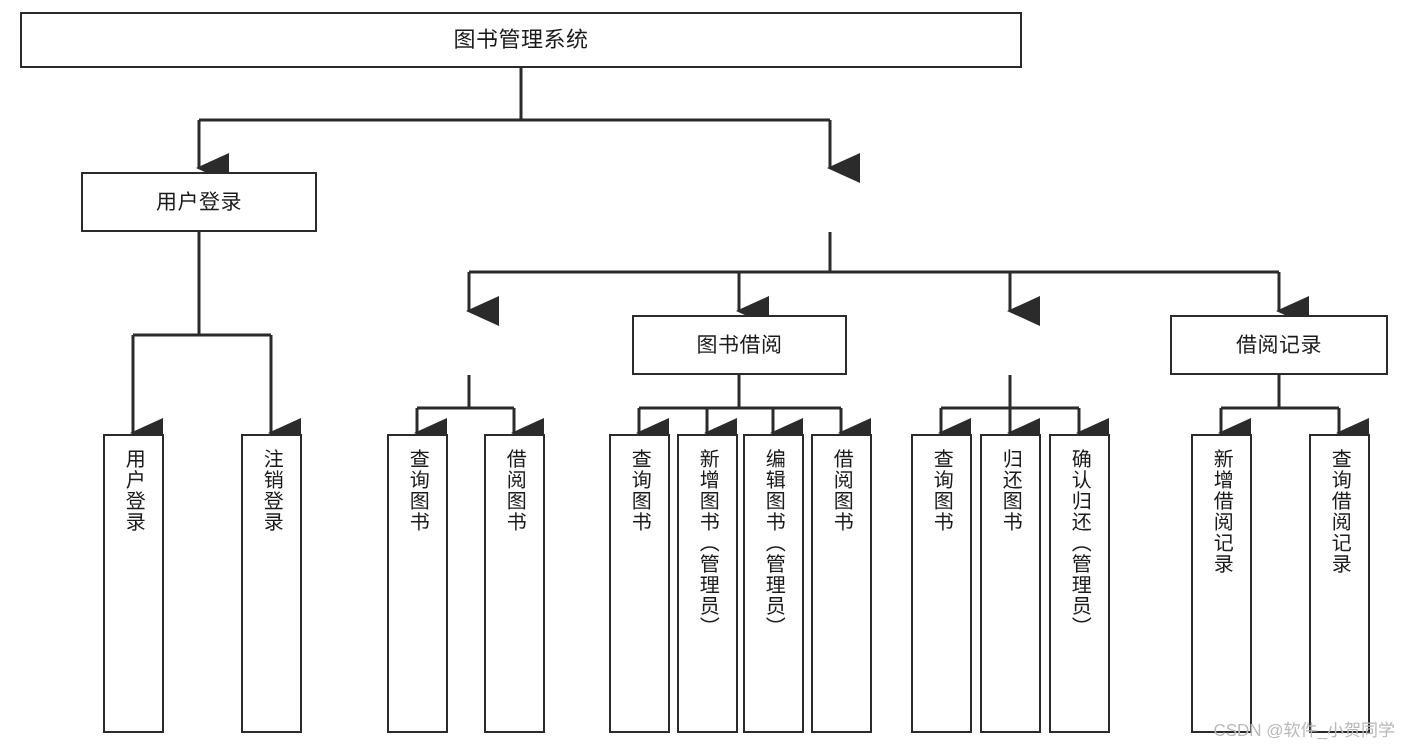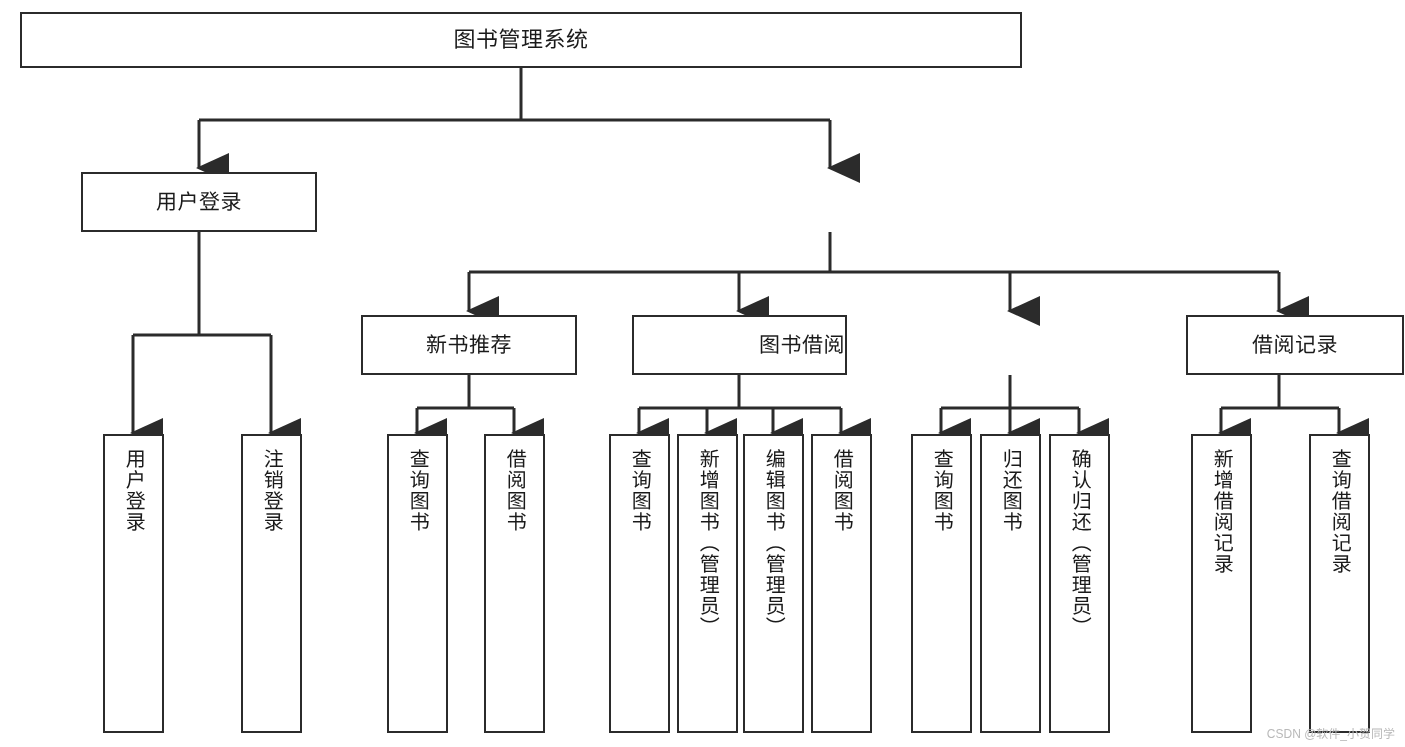--- a/index.html
+++ b/index.html
@@ -56,21 +56,21 @@
     text-orientation: upright;
     font-size: 20px;
     line-height: 1.18;
     letter-spacing: 1px;
     white-space: nowrap;
   }
   #watermark {
     position: absolute;
     right: 10px;
     bottom: 6px;
-    font-size: 12px;
+    font-size: 17px;
     color: #b9b9b9;
     white-space: nowrap;
     z-index: 5;
     font-family: "Liberation Sans", "DejaVu Sans", sans-serif;
   }
 </style>
 </head>
 <body>
 
 <div id="canvas">
@@ -129,27 +129,24 @@
   </svg>
 
   <div class="node root h" style="left:20px; top:12px; width:1002px; height:56px;">
     <span class="lbl">图书管理系统</span>
   </div>
 
   <div class="node h" style="left:81px; top:172px; width:236px; height:60px;">
     <span class="lbl">用户登录</span>
   </div>
 
-  <div class="node h" style="left:361px; top:315px; width:216px; height:60px;">
-    <span class="lbl">新书推荐</span>
-  </div>
-  <div class="node h" style="left:632px; top:315px; width:215px; height:60px;justify-content:flex-end;">
+  <div class="node h" style="left:632px; top:315px; width:215px; height:60px;">
     <span class="lbl">图书借阅</span>
   </div>
-  <div class="node h" style="left:1170px; top:315px; width:218px; height:60px;margin-left:16px;">
+  <div class="node h" style="left:1170px; top:315px; width:218px; height:60px;">
     <span class="lbl">借阅记录</span>
   </div>
 
   <div class="node v" style="left:103px; top:434px; width:61px; height:299px;">
     <span class="lbl">用户登录</span>
   </div>
   <div class="node v" style="left:241px; top:434px; width:61px; height:299px;">
     <span class="lbl">注销登录</span>
   </div>
 

